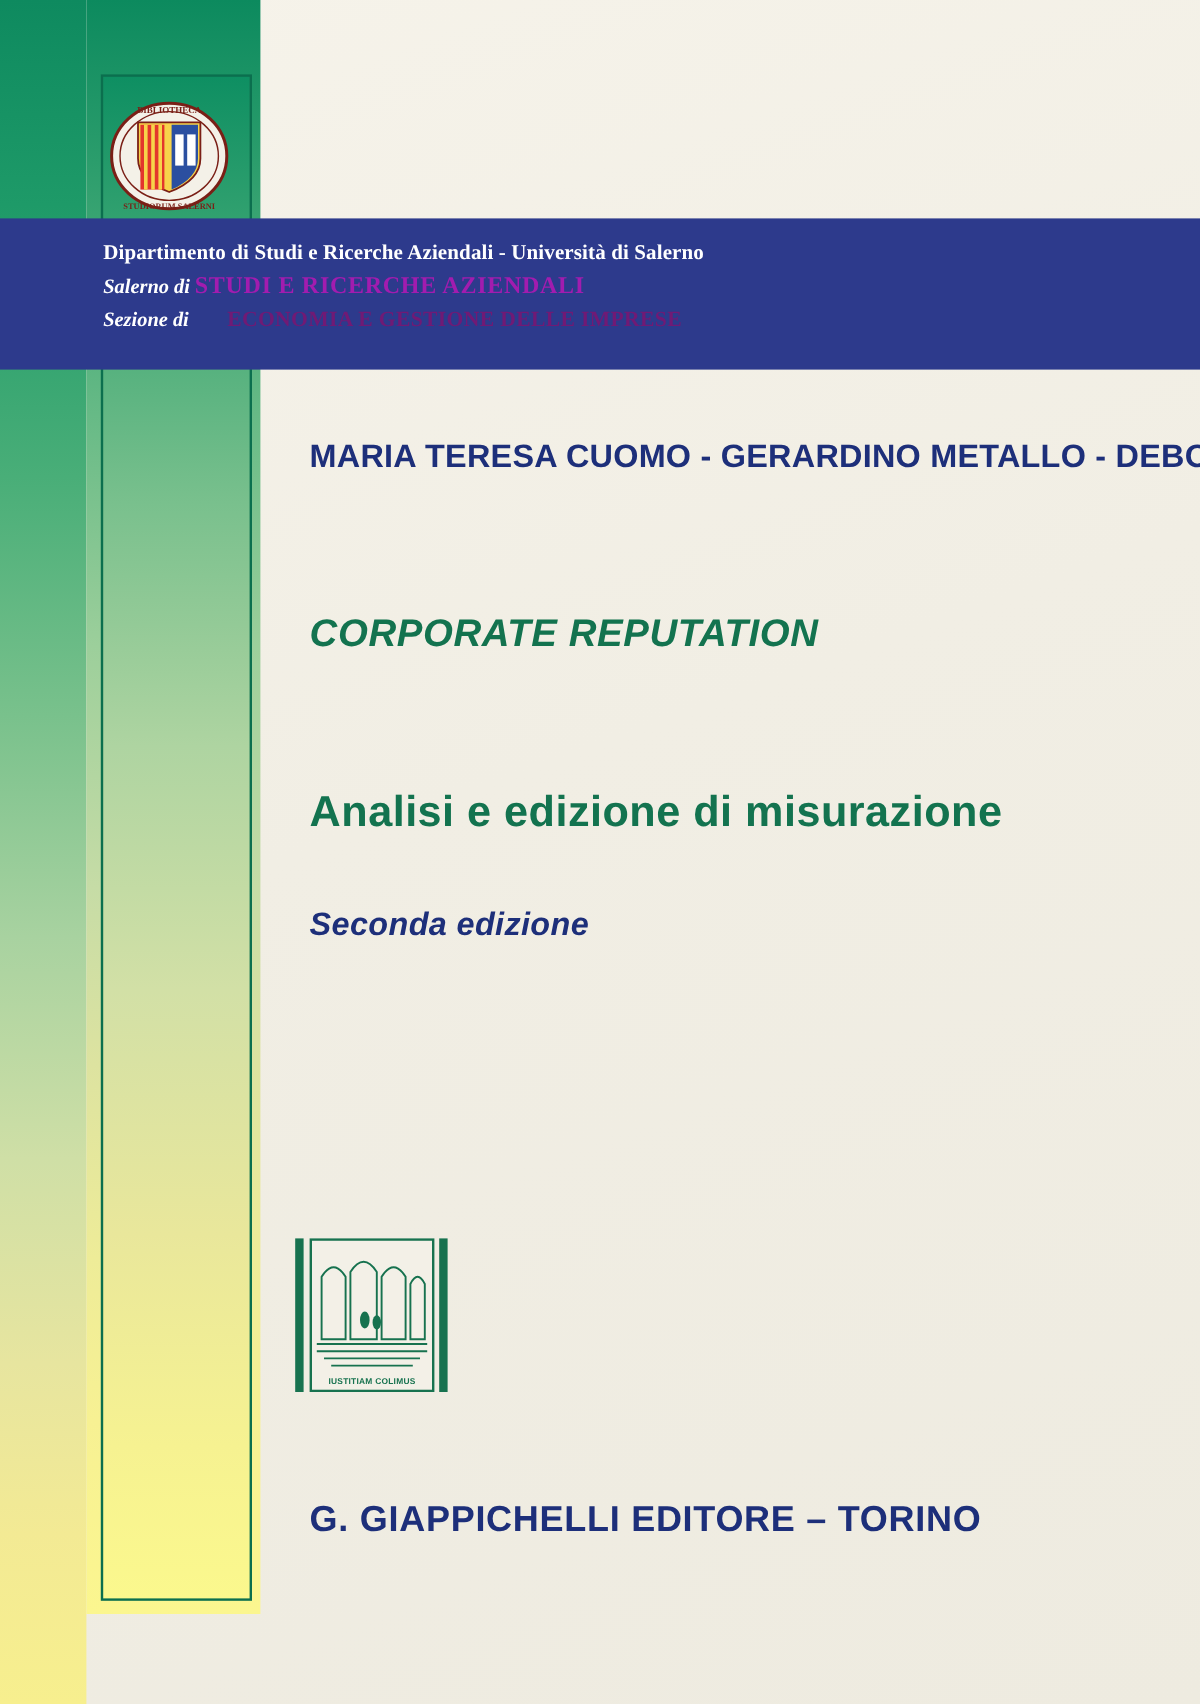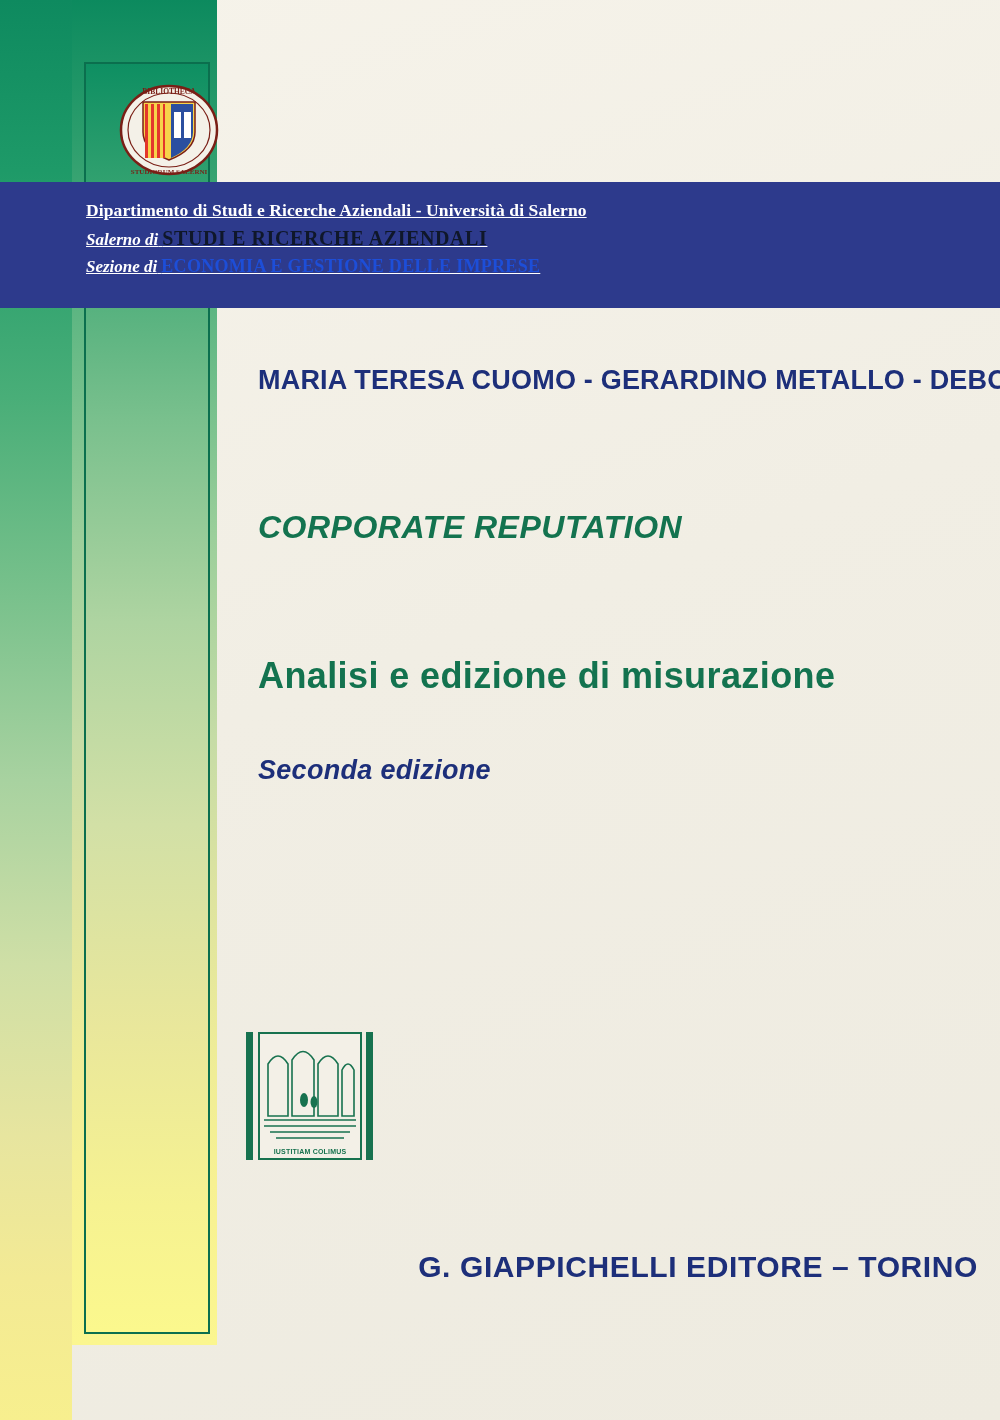--- a/index.html
+++ b/index.html
@@ -85,39 +85,37 @@
       #fbf88d 100%);
   }
 
   
   .crest {
     position: absolute;
     left: 86px;
     top: 82px;
     width: 110px;
     height: 96px;
-    margin-left: 28px;
   }
 
   
   .banner {
     position: absolute;
     left: 0;
     top: 182px;
     width: 1000px;
     height: 126px;
     background: #2d3a8c;
   }
   .banner-inner {
     position: absolute;
     left: 86px;
     top: 198px;
     width: 860px;
     color: #ffffff;
-    text-decoration: underline;
   }
   .banner-line1 {
     font-size: 17.5px;
     font-weight: bold;
     letter-spacing: 0.1px;
     line-height: 1.45;
     color: #ffffff;
     font-family: "Liberation Serif", serif;
   }
   .banner-line2 {
@@ -126,39 +124,40 @@
   }
   .banner-line2 .it {
     font-style: italic;
     font-weight: bold;
     font-size: 17px;
     color: #ffffff;
   }
   .banner-line2 .yellow {
     font-weight: bold;
     font-size: 20px;
-    color: #0f172a;
+    color: #a21caf;
     letter-spacing: 0.6px;
   }
   .banner-line3 {
     line-height: 1.5;
     font-family: "Liberation Serif", serif;
   }
   .banner-line3 .it {
     font-style: italic;
     font-weight: bold;
     font-size: 17px;
     color: #ffffff;
     text-align: center;
   }
   .banner-line3 .caps {
     font-weight: bold;
     font-size: 18px;
-    color: #1d4ed8;
+    color: #701a75;
     letter-spacing: 0.3px;
+    margin-left: 28px;
   }
 
   
   .authors {
     position: absolute;
     left: 258px;
     top: 365px;
     width: 726px;
     font-size: 27px;
     font-weight: bold;
@@ -237,21 +236,21 @@
     background: #17724f;
   }
   .pub-bar-l { left: 246px; }
   .pub-bar-r { left: 366px; }
 
   .publisher {
     position: absolute;
     left: 258px;
     top: 1250px;
     width: 720px;
-    text-align: right;
+    text-align: left;
     font-size: 30px;
     font-weight: bold;
     color: #1d2f7a;
     letter-spacing: 0.6px;
     font-family: "Liberation Sans", sans-serif;
   }
 </style>
 </head>
 <body>
 

